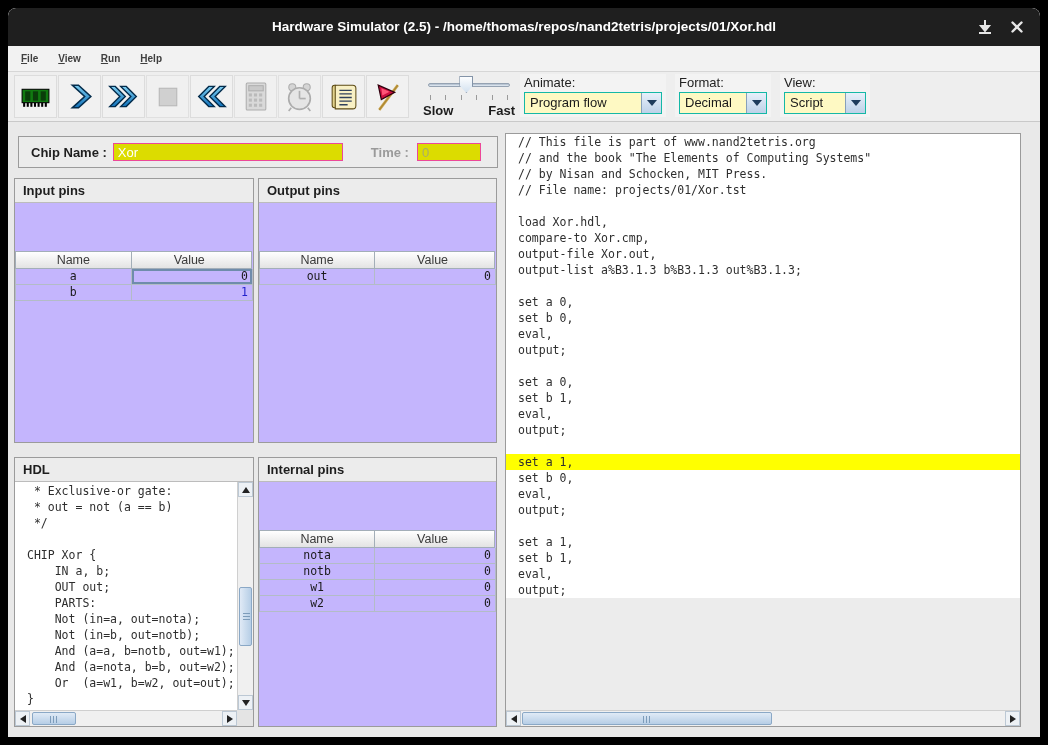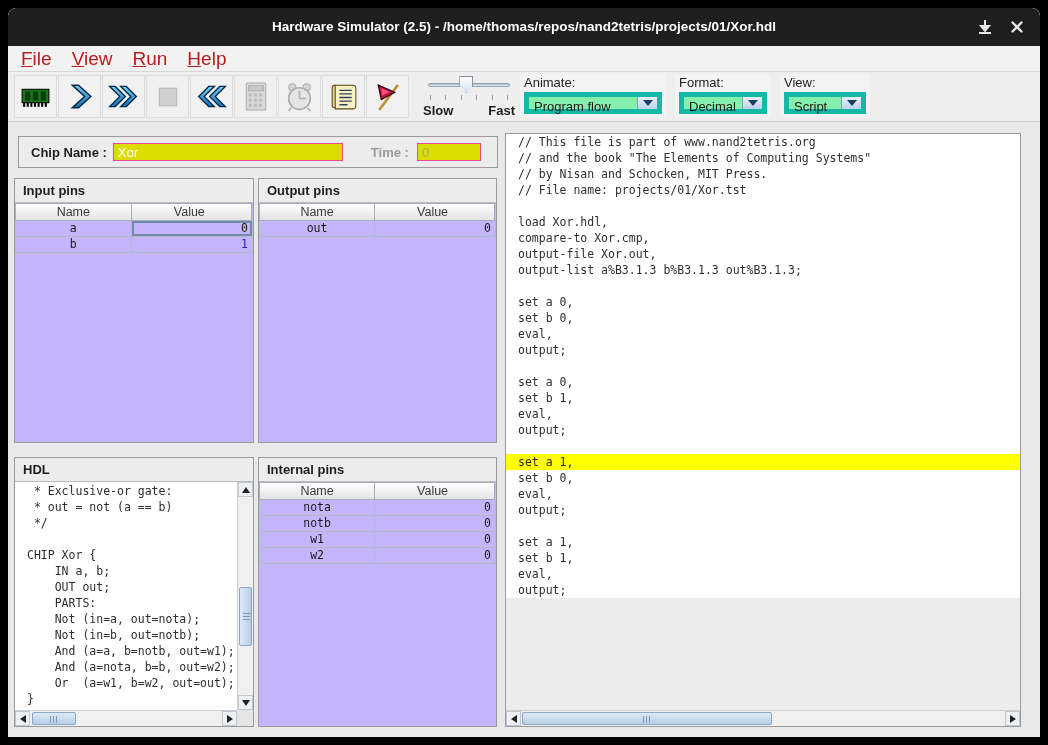--- a/index.html
+++ b/index.html
@@ -9,61 +9,61 @@
   .window { position:absolute; left:8px; top:8px; width:1032px; height:729px; background:#e9e9e9; border-radius:8px 8px 0 0; overflow:hidden; }
 
   
   .titlebar { position:absolute; left:0; top:0; right:0; height:38px; background:#1f1f1f; border-radius:8px 8px 0 0; }
   .titlebar .title { position:absolute; left:0; right:0; top:0; line-height:38px; text-align:center; color:#fff; font-weight:bold; font-size:13.5px; }
   .tb-btn { position:absolute; top:10px; width:18px; height:18px; cursor:pointer; }
   .tb-btn svg { width:100%; height:100%; }
 
   
   .menubar { position:absolute; left:0; top:38px; right:0; height:26px; background:#f2f2f2; border-bottom:1px solid #d6d6d6; display:flex; align-items:center; padding-left:10px; }
-  .menu-item { font-size:19px; font-weight:normal; color:#b91c1c; margin-right:14px; padding:2px 3px; }
+  .menu-item { font-size:10px; font-weight:bold; color:#404040; margin-right:14px; padding:2px 3px; }
   .menu-item u { text-decoration:underline; }
 
   
   .toolbar { position:absolute; left:0; top:64px; right:0; height:50px; background:#eeeeee; border-bottom:1px solid #c9c9c9; }
   .tb-icons { position:absolute; left:6px; top:3px; display:flex; gap:1px; }
   .tool-btn { width:43px; height:43px; background:#f1f1f1; border:1px solid #dcdcdc; display:flex; align-items:center; justify-content:center; }
   .tool-btn svg { width:33px; height:33px; }
   .tool-btn.disabled { opacity:.75; }
 
   .slider { position:absolute; left:413px; top:2px; width:96px; height:46px; }
   .sl-track { position:absolute; left:7px; right:7px; top:9px; height:4px; background:linear-gradient(#aab8c8,#e8f0f8); border:1px solid #95a2b2; border-radius:2px; }
   .sl-thumb { position:absolute; left:40%; top:2px; width:14px; height:17px; background:linear-gradient(#fdfeff,#d4e2f0); border:1px solid #8494a8; clip-path:polygon(0 0,100% 0,100% 55%,50% 100%,0 55%); }
   .sl-ticks { position:absolute; left:9px; right:9px; top:21px; display:flex; justify-content:space-between; }
   .sl-ticks i { width:1px; height:5px; background:#9a9a9a; }
   .sl-label { position:absolute; bottom:2px; font-size:13px; font-weight:bold; color:#1d1d1d; }
   .sl-label.left { left:2px; } .sl-label.right { right:2px; }
 
   .combos { position:absolute; left:512px; top:2px; display:flex; gap:9px; }
   .combo-group { background:#f3f3f3; padding:1px 4px 3px 4px; }
   .combo-label { font-size:13px; color:#222; margin-bottom:2px; }
-  .combo { height:22px; background:#86efac; border:5px solid #14b8a6; display:flex; align-items:stretch; }
+  .combo { height:22px; background:#fef9c3; border:1px solid #14b8a6; display:flex; align-items:stretch; }
   .combo-value { flex:1; font-size:13px; color:#1a1a1a; padding:2px 4px 0 5px; white-space:nowrap; }
   .combo-arrow { width:20px; background:linear-gradient(#e7f0fa,#bdd2e8); border-left:1px solid #86a0ba; display:flex; align-items:center; justify-content:center; }
   .combo-arrow i { width:0; height:0; border-left:5px solid transparent; border-right:5px solid transparent; border-top:6px solid #1e3c5c; }
 
   
   .main { position:absolute; left:0; top:115px; right:0; bottom:0; background:#e9e9e9; }
   .panel { position:absolute; border:1px solid #9b9b9b; background:#c4b5fd; }
   .panel-title { height:24px; line-height:23px; padding-left:8px; font-size:13px; font-weight:bold; color:#1e1e1e; background:#ececec; border-bottom:1px solid #bcbcbc; }
 
   .chipbar { left:10px; top:13px; width:480px; height:32px; background:#ececec; display:flex; align-items:center; }
   .lbl { font-size:13px; font-weight:bold; color:#1e1e1e; }
   .lbl.gray { color:#9a9a9a; }
   .yellow-field { height:18px; border:1px solid #ec4899; font-size:13px; display:flex; align-items:center; padding-left:4px; }
   .chipbar .name-lbl { margin-left:12px; }
   .chipbar .chip-name { width:230px; margin-left:6px; color:#fff; }
   .chipbar .time-lbl { margin-left:28px; }
   .chipbar .time { width:64px; margin-left:8px; color:#a9ad6a; }
 
-  .pins-panel .pin-table { font-family:"DejaVu Sans Mono", monospace; }
+  .pins-panel .pin-table { font-family:"DejaVu Sans Mono", monospace;margin-top:48px; }
   .pt-head { display:flex; height:18px; }
   .pt-head div { border:1px solid #a3aeb8; margin-left:-1px; background:linear-gradient(#ffffff,#e3e3e3); font-family:"Liberation Sans", sans-serif; font-size:12.5px; color:#3a3a3a; text-align:center; line-height:16px; }
   .pt-head div:first-child { margin-left:0; }
   .pt-row { display:flex; height:16px; }
   .pt-row div { border-right:1px solid #b3bcc6; border-bottom:1px solid #b3bcc6; font-size:11.5px; line-height:15px; color:#1a1a1a; }
   .pt-row div:first-child { border-left:1px solid #b3bcc6; }
   .col-name { width:49%; text-align:center; }
   .col-val { width:51%; text-align:right; padding-right:4px; }
   .pt-row .focus { box-shadow:inset 0 0 0 2px #6f8cab; }
 

